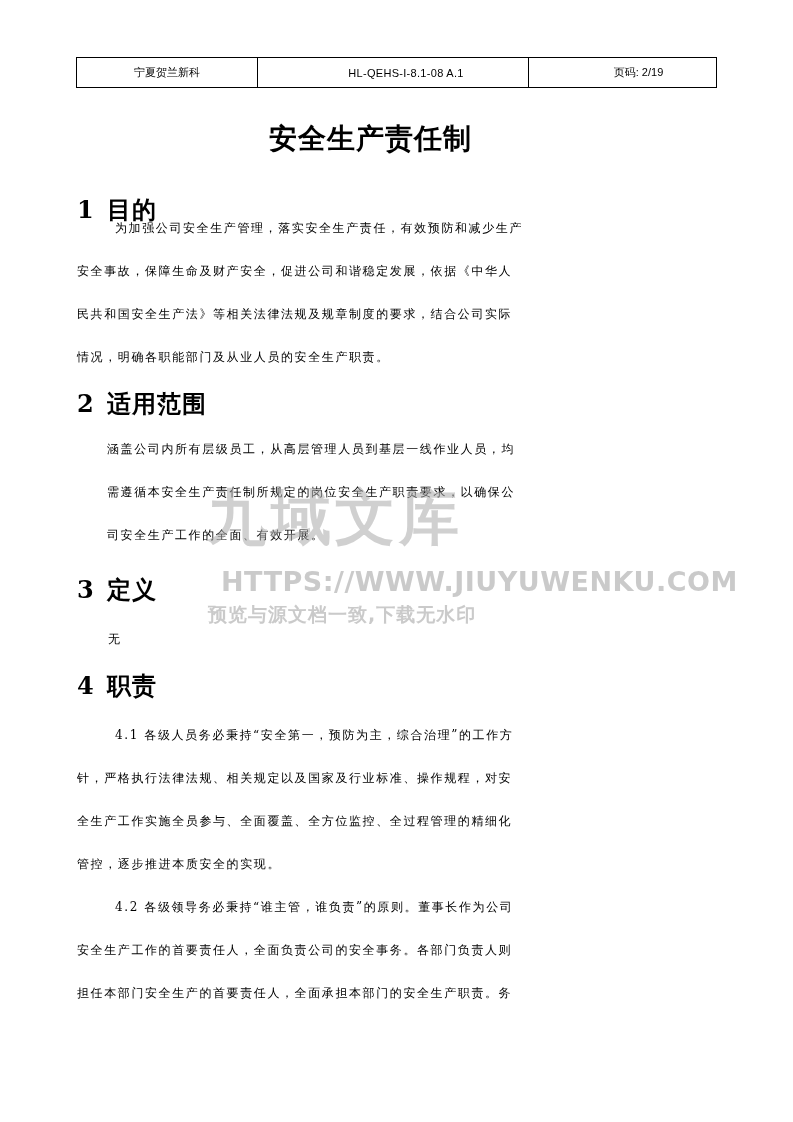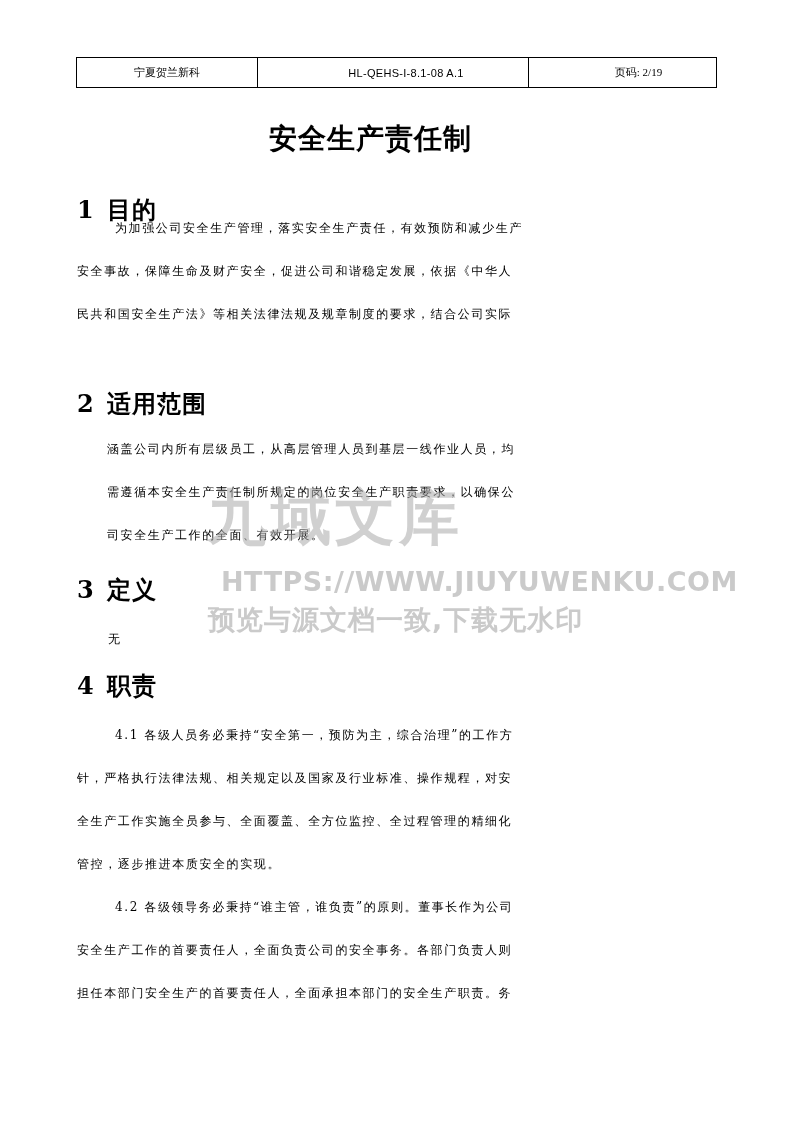--- a/index.html
+++ b/index.html
@@ -5,54 +5,55 @@
   html, body { margin: 0; padding: 0; background: #ffffff; }
   body { width: 793px; height: 1122px; position: relative; overflow: hidden;
          font-family: "DejaVu Serif", "Liberation Serif", serif; color: #000; }
   .header-table { position: absolute; left: 76px; top: 57px; width: 641px; height: 31px;
                   border: 1.3px solid #000; display: flex; box-sizing: border-box; }
   .header-cell { display: flex; align-items: center; justify-content: center;
                  font-size: 11px; box-sizing: border-box; height: 100%; }
   .header-cell + .header-cell { border-left: 1.3px solid #000; padding-left: 32px; }
   .hc-company { width: 180px; }
   .hc-code { width: 265px; font-family: "Liberation Sans Narrow", "Liberation Sans", sans-serif; letter-spacing: 0.3px; }
-  .hc-page { flex: 1; font-family: Liberation Serif, serif; margin-left: 6px; }
+  .hc-page { flex: 1; font-family: Liberation Sans, sans-serif; margin-left: 6px; }
   .title { position: absolute; left: 0; width: 741px; top: 120px; text-align: center;
            font-size: 28px; font-weight: bold; font-family: "DejaVu Sans", sans-serif; letter-spacing: 1px; }
   .section-heading { position: absolute; left: 77px; font-size: 24px; font-weight: bold; letter-spacing: 1px; }
   .section-heading .num { display: inline-block; width: 30px; }
   .para { position: absolute; left: 77px; width: 640px; font-size: 12px; line-height: 43px;
           letter-spacing: 1.6px; text-align: justify; }
   .line { display: block; white-space: nowrap; }
   .indent { padding-left: 38px; }
   .watermark-big { position: absolute; left: 207px; top: 478px; font-size: 60px; color: rgba(170,170,170,0.55);
                    font-family: "DejaVu Sans", sans-serif; font-weight: bold; letter-spacing: 4px; pointer-events: none; }
   .watermark-url { position: absolute; left: 221px; top: 566px; font-size: 27px; color: rgba(180,180,180,0.7);
                    font-family: "DejaVu Sans", sans-serif; font-weight: bold; letter-spacing: 0.5px; pointer-events: none; }
-  .watermark-note { position: absolute; left: 208px; top: 602px; font-size: 27px; color: rgba(180,180,180,0.7);
+  .watermark-note { position: absolute; left: 208px; top: 602px; font-size: 19px; color: rgba(180,180,180,0.7);
                     font-family: "DejaVu Sans", sans-serif; font-weight: bold; letter-spacing: 1px; pointer-events: none; }
 </style>
 </head>
 <body>
 
 <div class="header-table">
   <div class="header-cell hc-company">宁夏贺兰新科</div>
   <div class="header-cell hc-code">HL-QEHS-I-8.1-08 A.1</div>
   <div class="header-cell hc-page">页码: 2/19</div>
 </div>
 
 <div class="title">安全生产责任制</div>
 
 <div class="section-heading" style="top:194px;">
   <span class="num">1</span><span>目的</span>
 </div>
 <div class="para" style="top:207px;">
   <span class="line indent">为加强公司安全生产管理，落实安全生产责任，有效预防和减少生产</span>
   <span class="line">安全事故，保障生命及财产安全，促进公司和谐稳定发展，依据《中华人</span>
   <span class="line">民共和国安全生产法》等相关法律法规及规章制度的要求，结合公司实际</span>
+  <span class="line">情况，明确各职能部门及从业人员的安全生产职责。</span>
 </div>
 
 <div class="section-heading" style="top:388px;">
   <span class="num">2</span><span>适用范围</span>
 </div>
 <div class="para" style="top:428px; left:107px; width:610px;">
   <span class="line">涵盖公司内所有层级员工，从高层管理人员到基层一线作业人员，均</span>
   <span class="line">需遵循本安全生产责任制所规定的岗位安全生产职责要求，以确保公</span>
   <span class="line">司安全生产工作的全面、有效开展。</span>
 </div>

